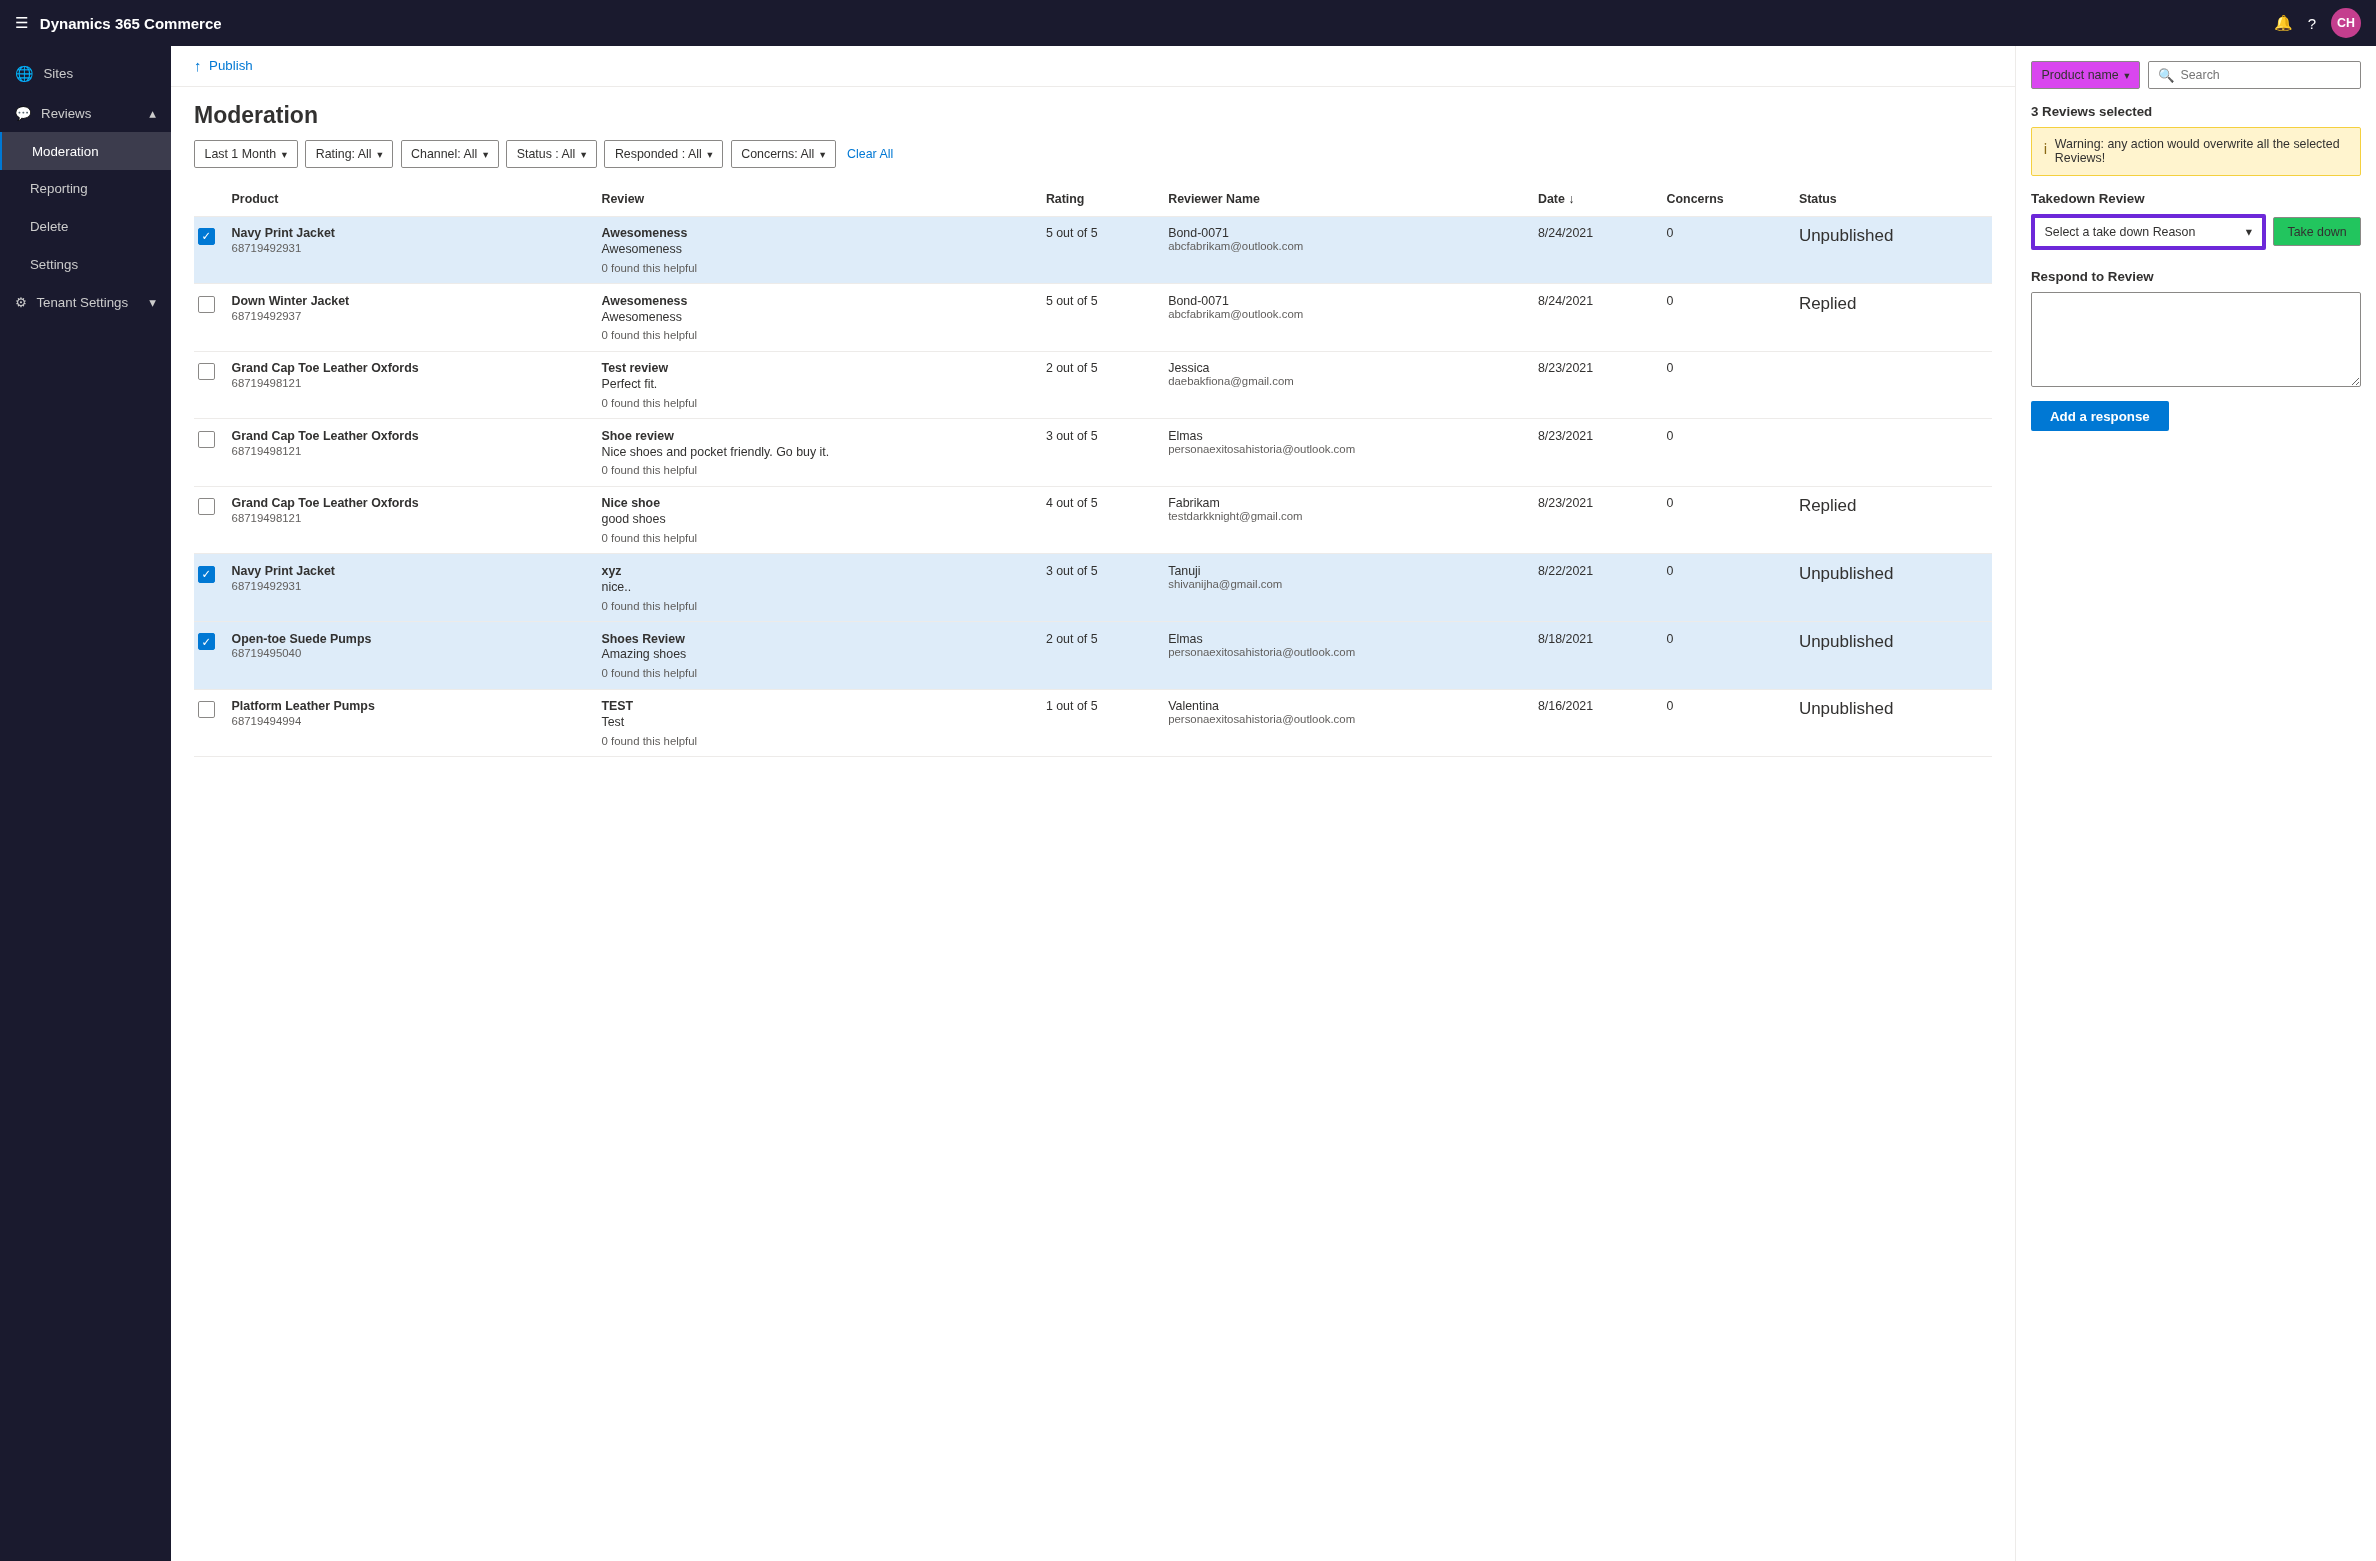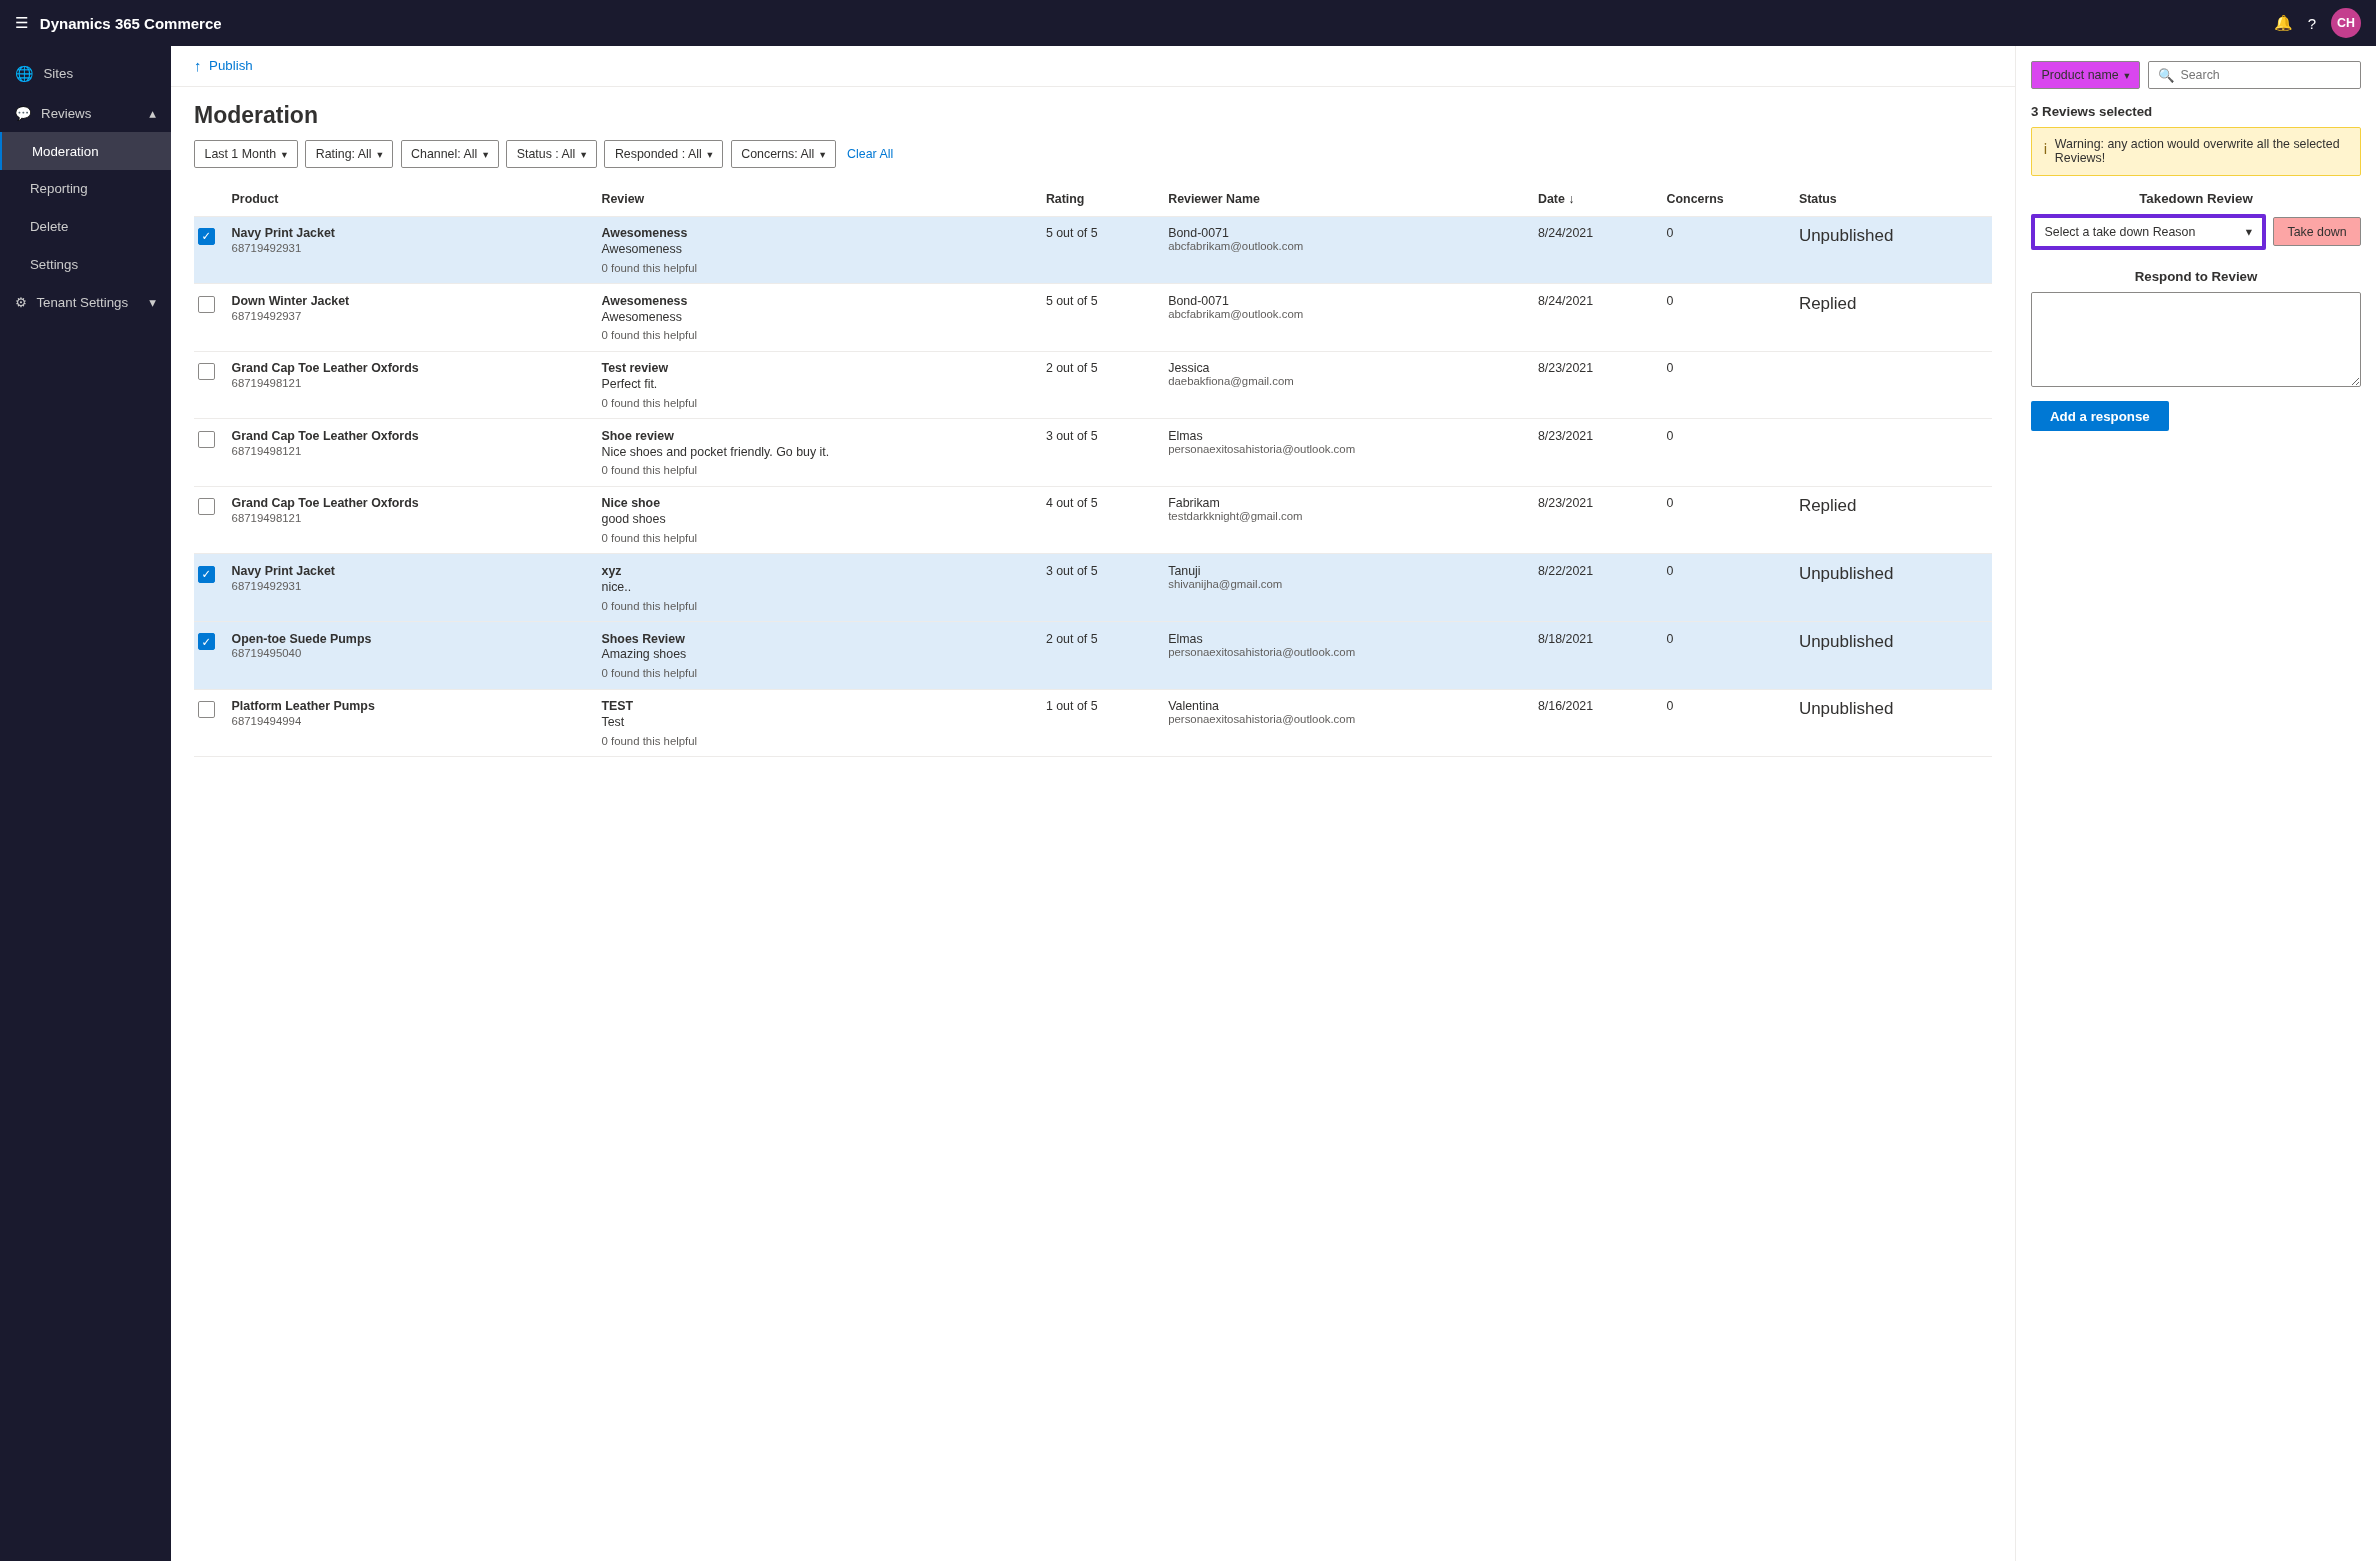--- a/index.html
+++ b/index.html
@@ -180,21 +180,21 @@
       border: 1px solid #f4d03f;
       border-radius: 1.9px;
       padding: 9.5px 11.4px;
       display: flex;
       gap: 7.6px;
       font-size: 12.4px;
       margin-bottom: 15px;
     }
     .warning-icon { color: #8a6914; font-size: 15px; flex-shrink: 0; margin-top: 1px; }
 
-    .section-title { font-size: 13.3px; font-weight: 600; margin-bottom: 7.6px; text-align: center; }
+    .section-title { font-size: 13.3px; font-weight: 600; margin-bottom: 7.6px; }
 
     .takedown-row {
       display: flex;
       gap: 7.6px;
       align-items: center;
       margin-bottom: 19px;
     }
     .takedown-select {
       flex: 1;
       border: 4px solid #6d28d9;
@@ -203,21 +203,21 @@
       font-size: 12.4px;
       color: #323130;
       background: white;
       cursor: pointer;
       display: flex;
       align-items: center;
       justify-content: space-between;
     }
     .takedown-btn {
       padding: 6.7px 13.3px;
-      background: #fca5a5;
+      background: #22c55e;
       border: 1px solid #8a8886;
       border-radius: 1.9px;
       font-size: 12.4px;
       color: #323130;
       cursor: pointer;
       white-space: nowrap;
     }
 
     .respond-textarea {
       width: 100%;

